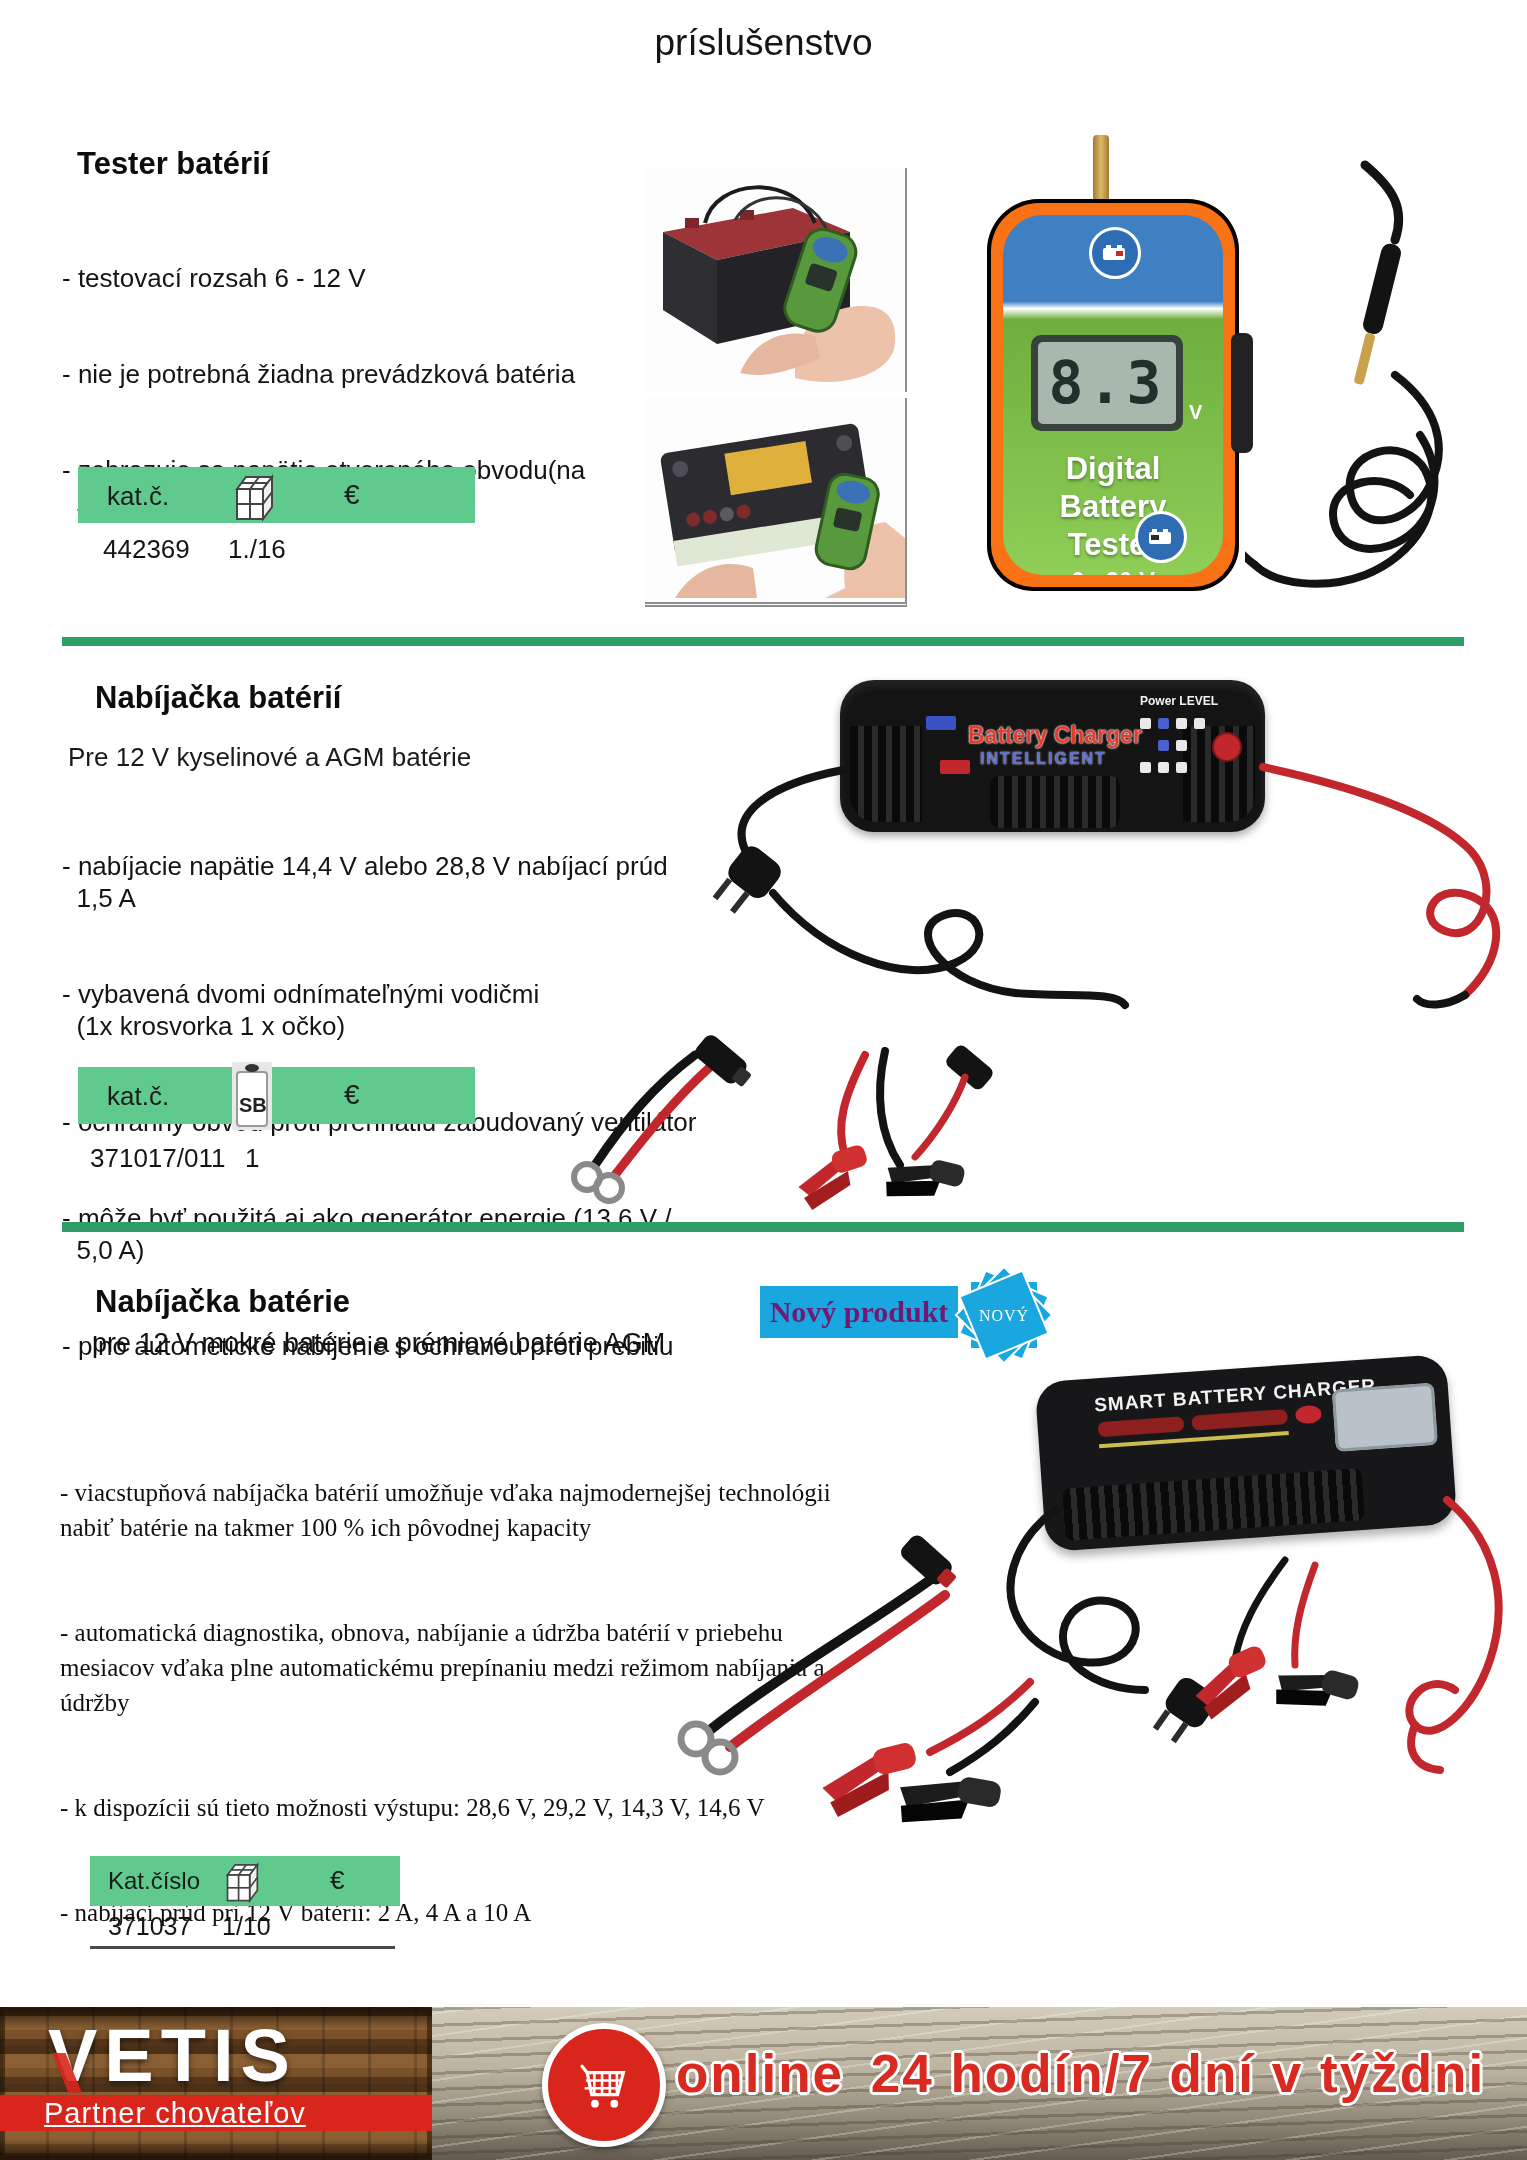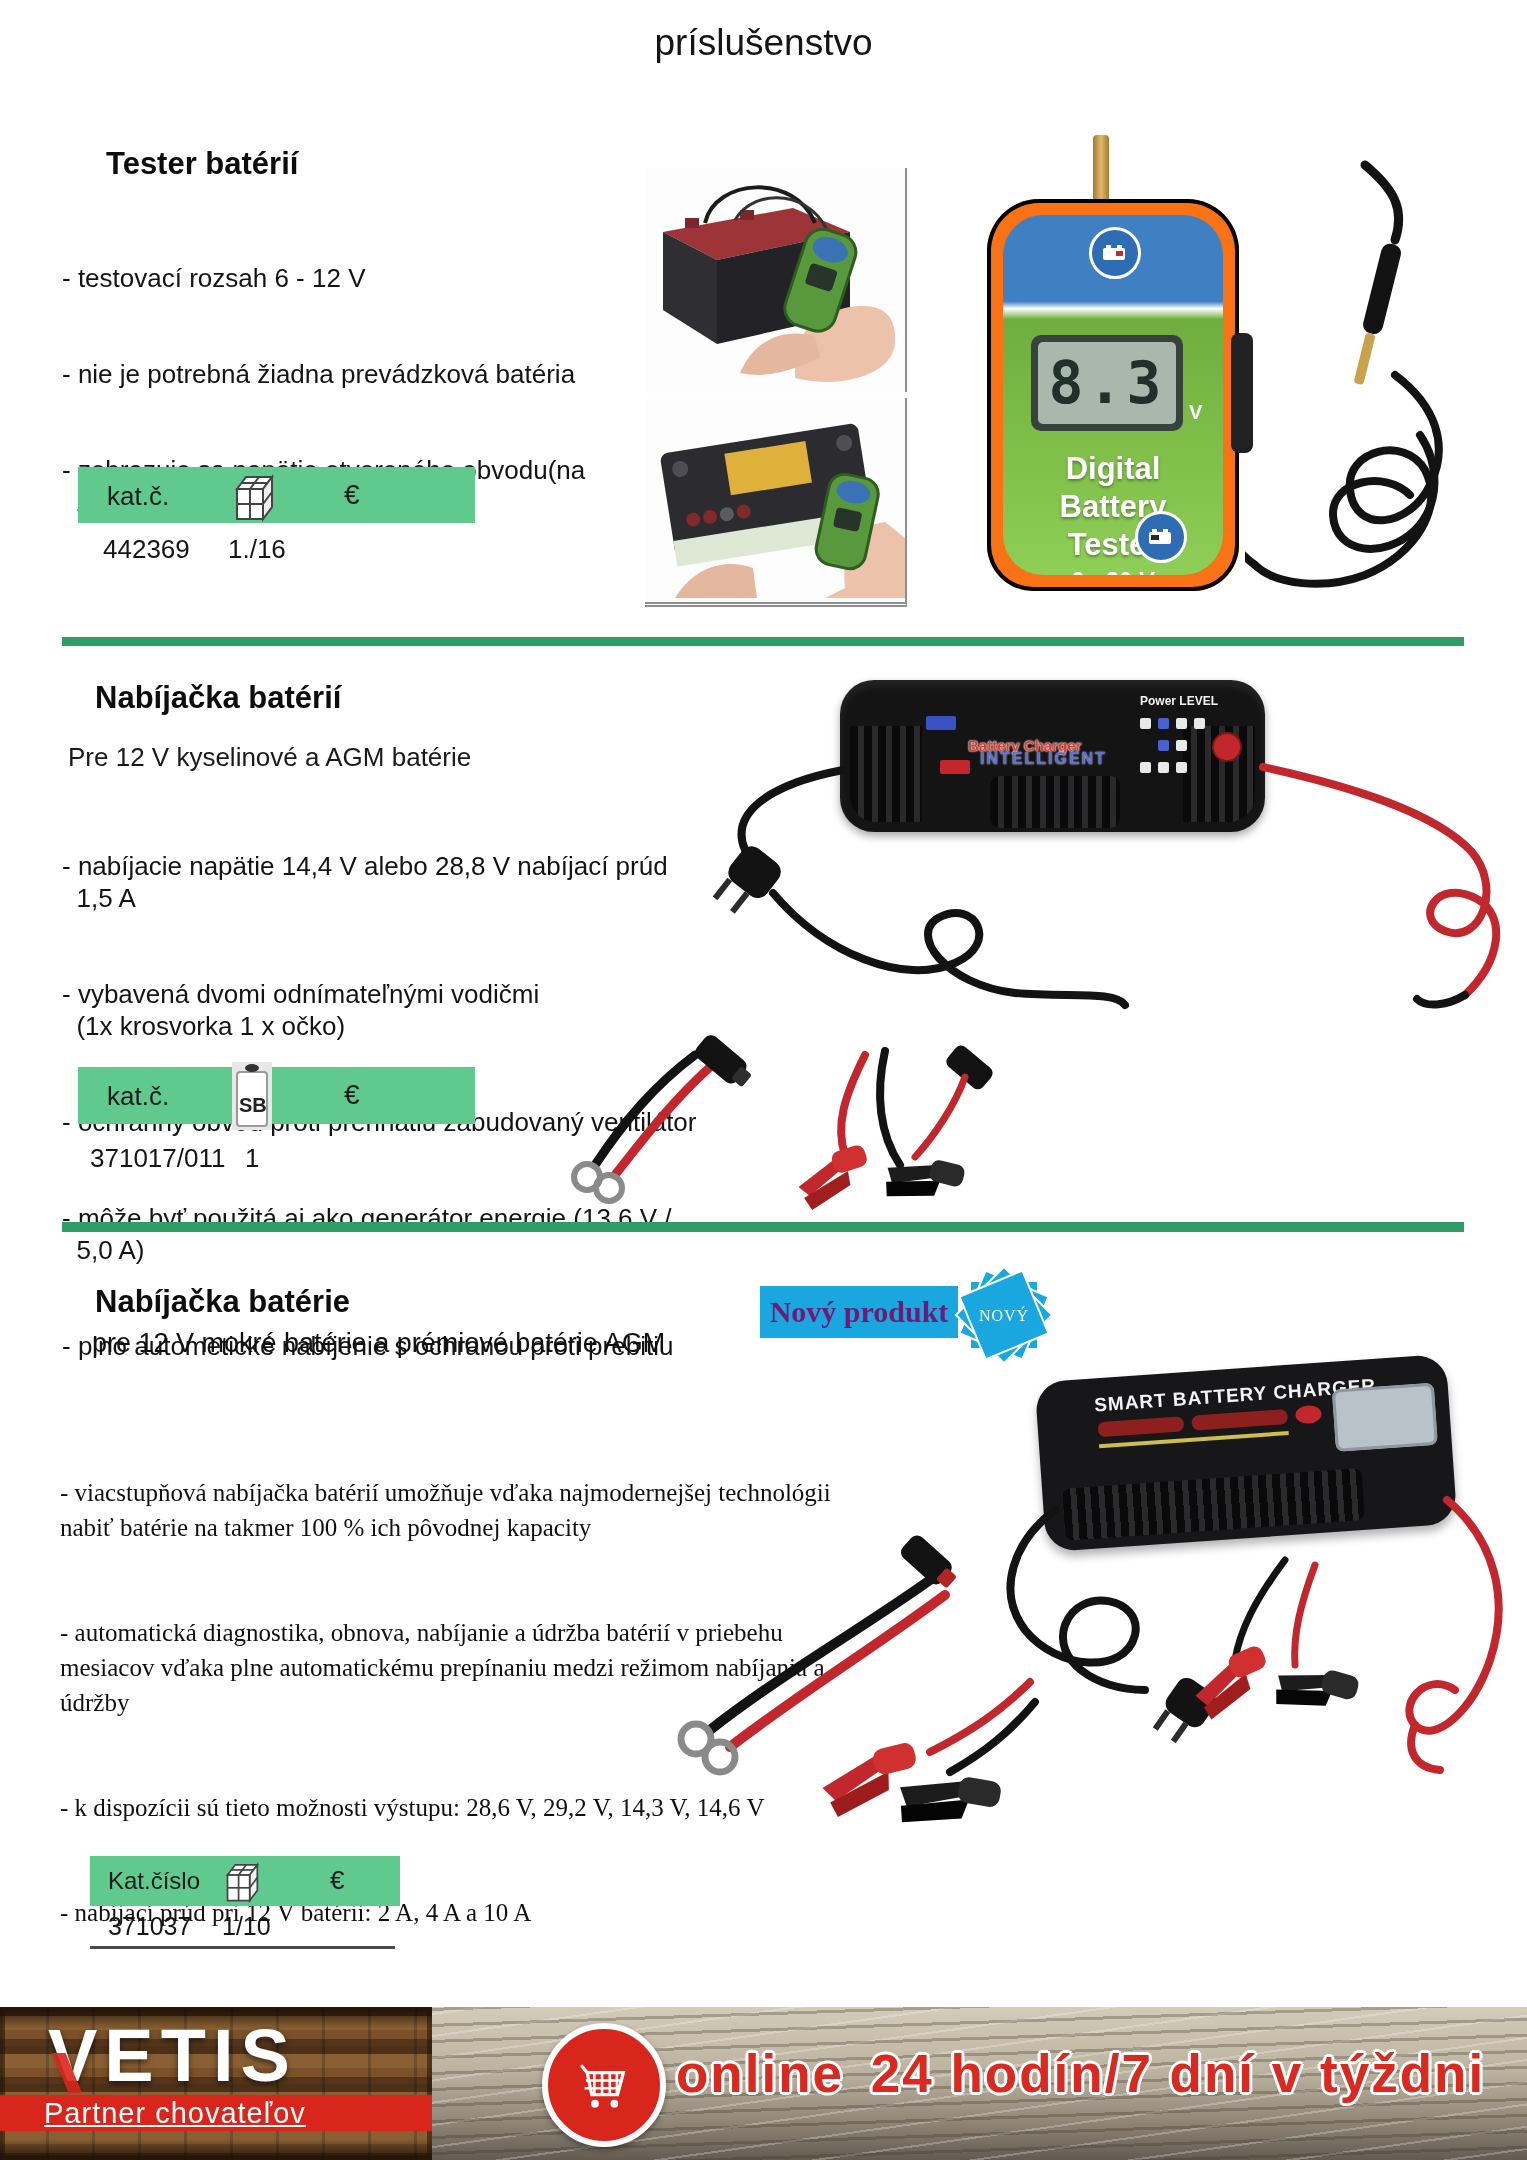--- a/index.html
+++ b/index.html
@@ -67,21 +67,21 @@
      display:flex;align-items:center;justify-content:center;box-shadow:0 3px 6px rgba(0,0,0,.35);}
   .photo-borderR{border-right:2px solid #8f8f8f;}
   .photo2-bottom{border-bottom:5px double #8f8f8f;}
   .row-underline{background:#4a4a4a;}
 </style>
 </head>
 <body>
 
 <div class="abs page-title sans">príslušenstvo</div>
 
-<div class="abs sec-heading" style="left:106px;top:146px;text-align:right;">Tester batérií</div>
+<div class="abs sec-heading" style="left:77px;top:146px;text-align:right;">Tester batérií</div>
 
 <div class="abs bullets" style="left:62px;top:198px;width:610px;">
   <div class="bullet">- testovací rozsah 6 - 12 V</div>
   <div class="bullet">- nie je potrebná žiadna prevádzková batéria</div>
   <div class="bullet">- zobrazuje sa napätie otvoreného obvodu(na
   začiatku) a napätie pri  zaťažení</div>
 </div>
 
 <div class="abs photo photo-borderR" style="left:645px;top:168px;width:260px;height:224px;">
   <svg width="260" height="224" viewBox="0 0 260 224">
@@ -202,21 +202,21 @@
   <div class="bullet">- môže byť použitá aj ako generátor energie (13,6 V /
   5,0 A)</div>
   <div class="bullet">- plno autometické nabíjenie s ochranou proti prebitiu</div>
 </div>
 
 <div class="abs" style="left:645px;top:655px;width:880px;height:355px;">
   <div class="abs charger-body" style="left:195px;top:25px;width:425px;height:152px;">
     <div class="abs ribs" style="left:10px;top:46px;width:72px;height:96px;border-radius:0 0 0 26px;"></div>
     <div class="abs ribs" style="right:10px;top:46px;width:72px;height:96px;border-radius:0 0 26px 0;"></div>
     <div class="abs ribs" style="left:150px;top:96px;width:130px;height:52px;border-radius:10px;"></div>
-    <div class="abs charger-title-red" style="left:128px;top:57px;font-size:15px;">Battery Charger</div>
+    <div class="abs charger-title-red" style="left:128px;top:42px;font-size:23px;">Battery Charger</div>
     <div class="abs charger-title-blue" style="left:140px;top:70px;font-size:16px;letter-spacing:2px;">INTELLIGENT</div>
     <div class="abs charger-powerlevel" style="left:300px;top:14px;font-size:12px;">Power LEVEL</div>
     <div class="abs" style="left:86px;top:36px;width:30px;height:14px;background:#3a52c4;border-radius:2px;"></div>
     <div class="abs" style="left:100px;top:80px;width:30px;height:14px;background:#c1272d;border-radius:2px;"></div>
     <div class="led" style="left:300px;top:38px;"></div>
       <div class="led blue" style="left:318px;top:38px;"></div>
     <div class="led" style="left:336px;top:38px;"></div>
       <div class="led" style="left:354px;top:38px;"></div>
     <div class="led blue" style="left:318px;top:60px;"></div>
       <div class="led" style="left:336px;top:60px;"></div>

